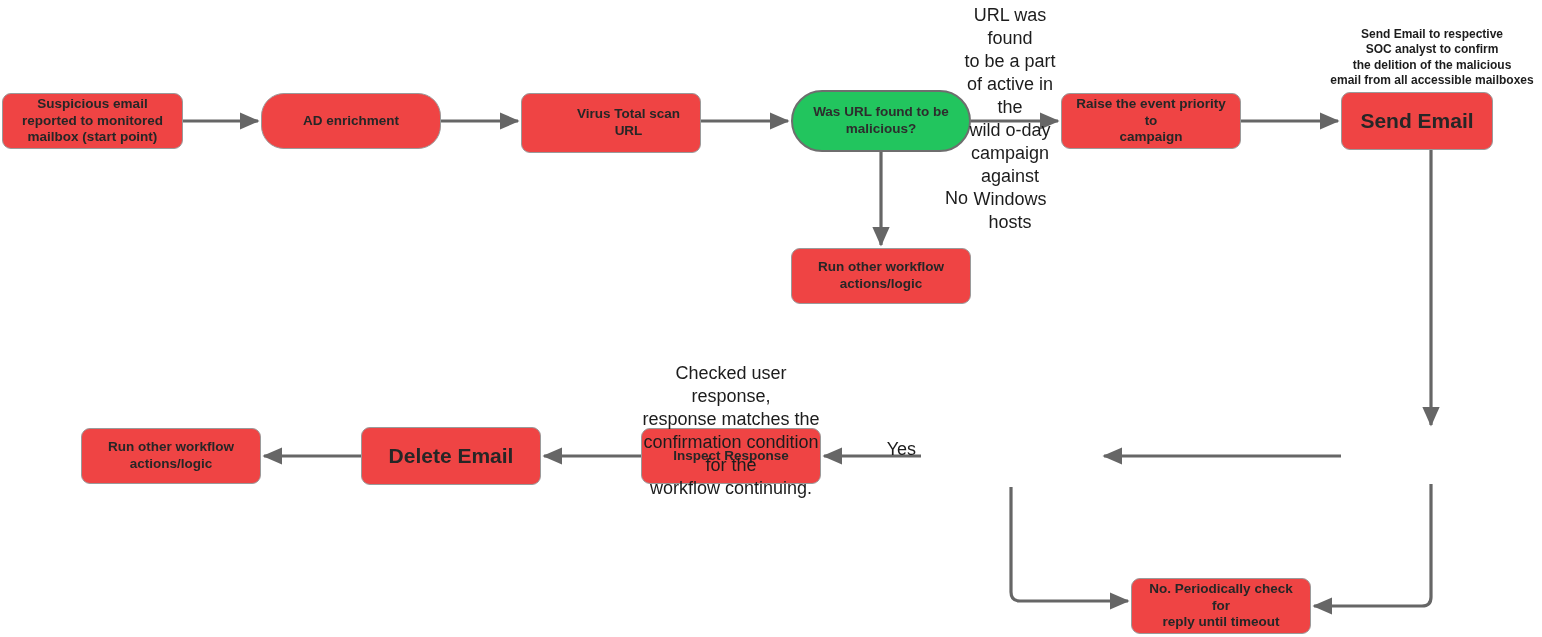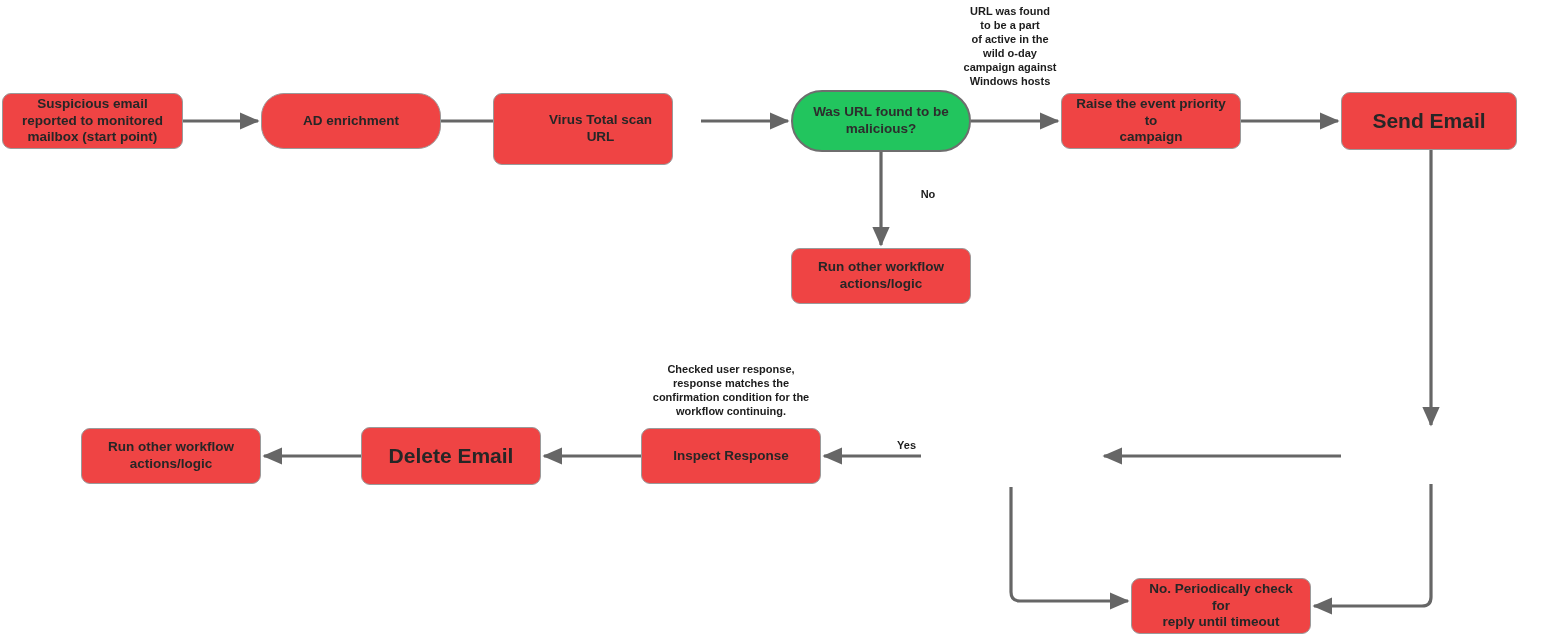--- a/index.html
+++ b/index.html
@@ -50,22 +50,22 @@
     color: #2d2d2d;
     font-weight: bold;
   }
   .node.big {
     font-size: 21px;
     font-weight: bold;
   }
   .edge-label {
     position: absolute;
     color: #1c1c1c;
-    font-size: 11px;
-    font-weight: bold;
+    font-size: 18px;
+    font-weight: normal;
     line-height: 1.28;
     text-align: center;
     white-space: pre-line;
   }
   .edge-label.small-label {
     font-size: 12px;
     font-weight: bold;
   }
 </style>
 </head>
@@ -96,29 +96,29 @@
       <path d="M 1431,484 L 1431,597 Q 1431,606 1422,606 L 1314,606"></path>
     </g>
   </svg>
 
   <div class="node" style="left:2px; top:93px; width:181px; height:56px;">Suspicious email
 reported to monitored
 mailbox (start point)</div>
 
   <div class="node" style="left:261px; top:93px; width:180px; height:56px;border-radius:23px;">AD enrichment</div>
 
-  <div class="node" style="left:493px; top:93px; width:180px; height:72px;padding-left:43px;">Virus Total scan URL</div>
+  <div class="node" style="left:521px; top:93px; width:180px; height:60px;padding-left:43px;">Virus Total scan URL</div>
 
   <div class="node decision" style="left:791px; top:90px; width:180px; height:62px;">Was URL found to be
 malicious?</div>
 
   <div class="node" style="left:1061px; top:93px; width:180px; height:56px;">Raise the event priority to
 campaign</div>
 
-  <div class="node big" style="left:1341px; top:92px; width:176px; height:58px;">Send Email</div>
+  <div class="node big" style="left:1341px; top:92px; width:152px; height:58px;">Send Email</div>
 
   <div class="node" style="left:791px; top:248px; width:180px; height:56px;">Run other workflow
 actions/logic</div>
 
 
 
   <div class="node" style="left:641px; top:428px; width:180px; height:56px;">Inspect Response</div>
 
   <div class="node big" style="left:361px; top:427px; width:180px; height:58px;">Delete Email</div>
 
@@ -128,22 +128,26 @@
   <div class="node" style="left:1131px; top:578px; width:180px; height:56px;">No. Periodically check for
 reply until timeout</div>
 
   <div class="edge-label" style="left:955px; top:4px; width:110px;">URL was found
 to be a part
 of active in the
 wild o-day
 campaign against
 Windows hosts</div>
 
-  <div class="edge-label" style="left:908px; top:187px; width:40px; text-align:center;">No</div>
+  <div class="edge-label" style="left:928px; top:187px; width:40px; text-align:right;">No</div>
 
+  <div class="edge-label small-label" style="left:1322px; top:27px; width:220px;">Send Email to respective
+SOC analyst to confirm
+the delition of the malicious
+email from all accessible mailboxes</div>
 
   <div class="edge-label" style="left:876px; top:438px; width:40px; text-align:right;">Yes</div>
 
   <div class="edge-label" style="left:641px; top:362px; width:180px;">Checked user response,
 response matches the
 confirmation condition for the
 workflow continuing.</div>
 
 </div>
 

